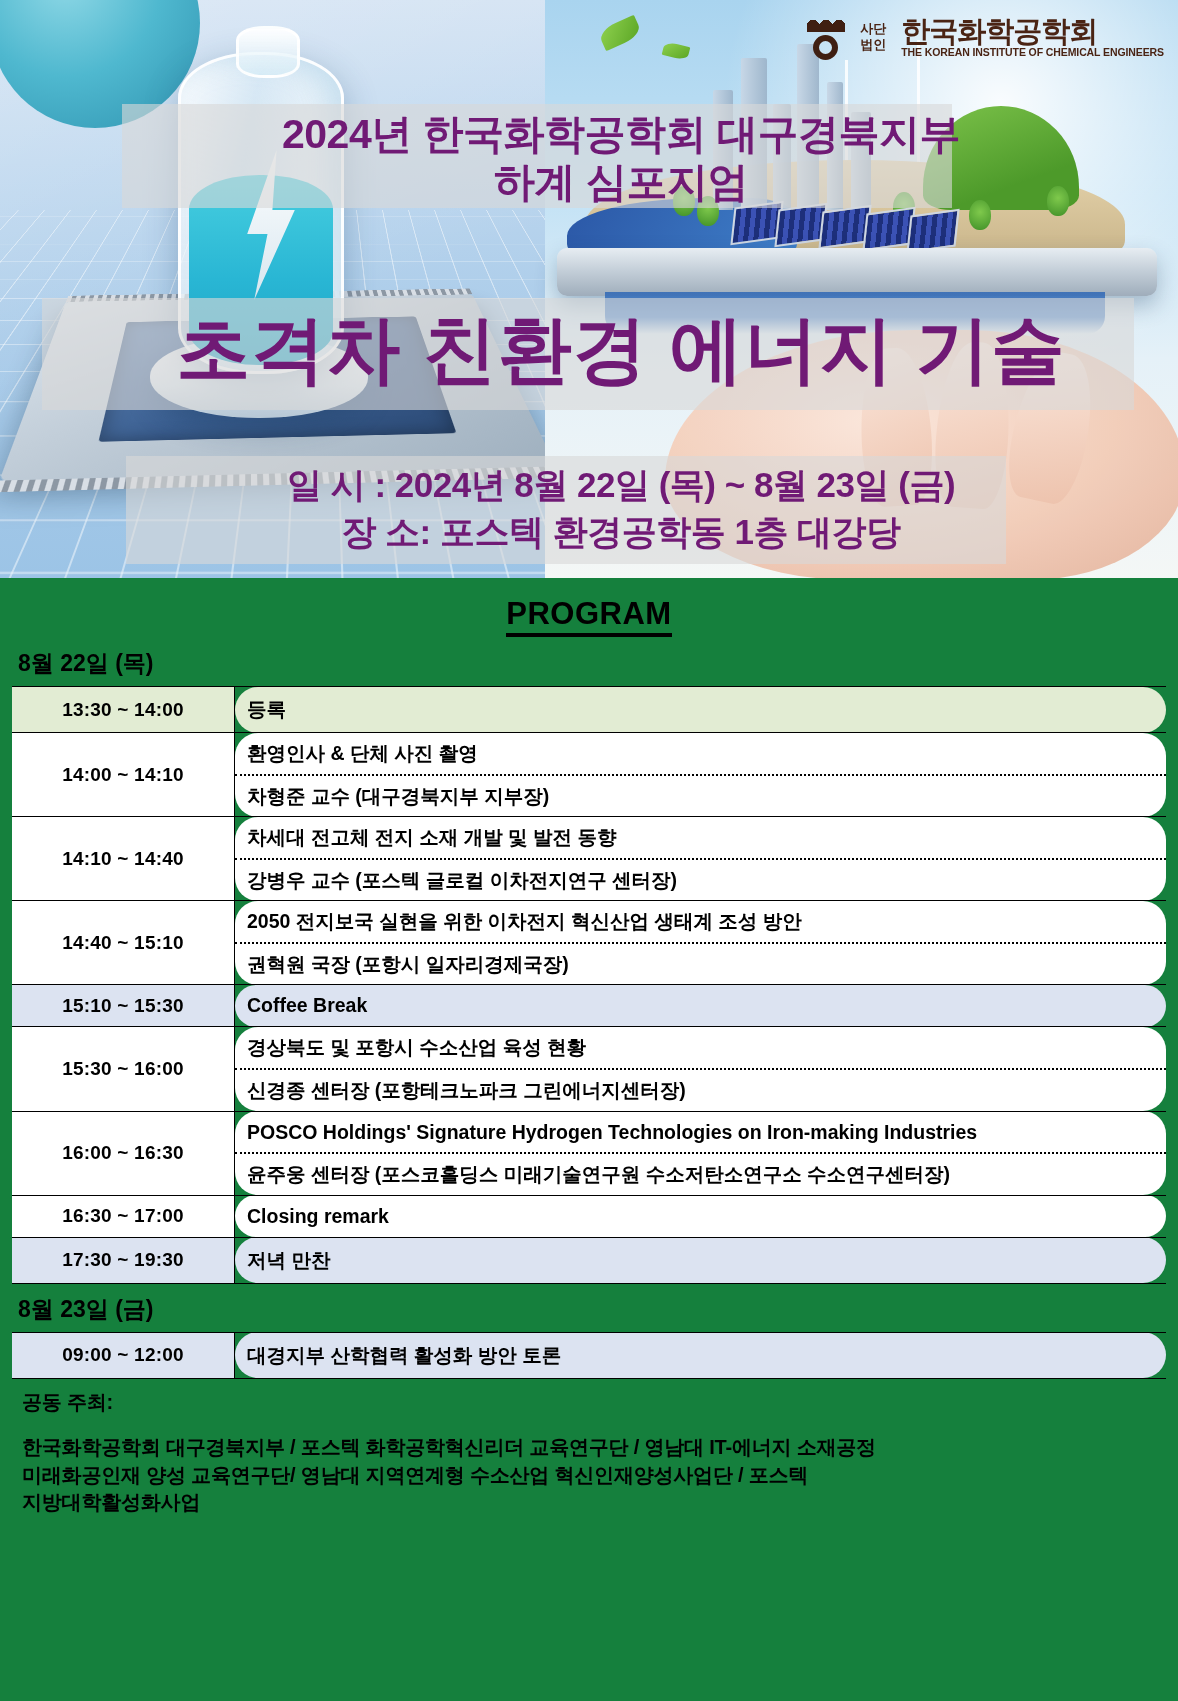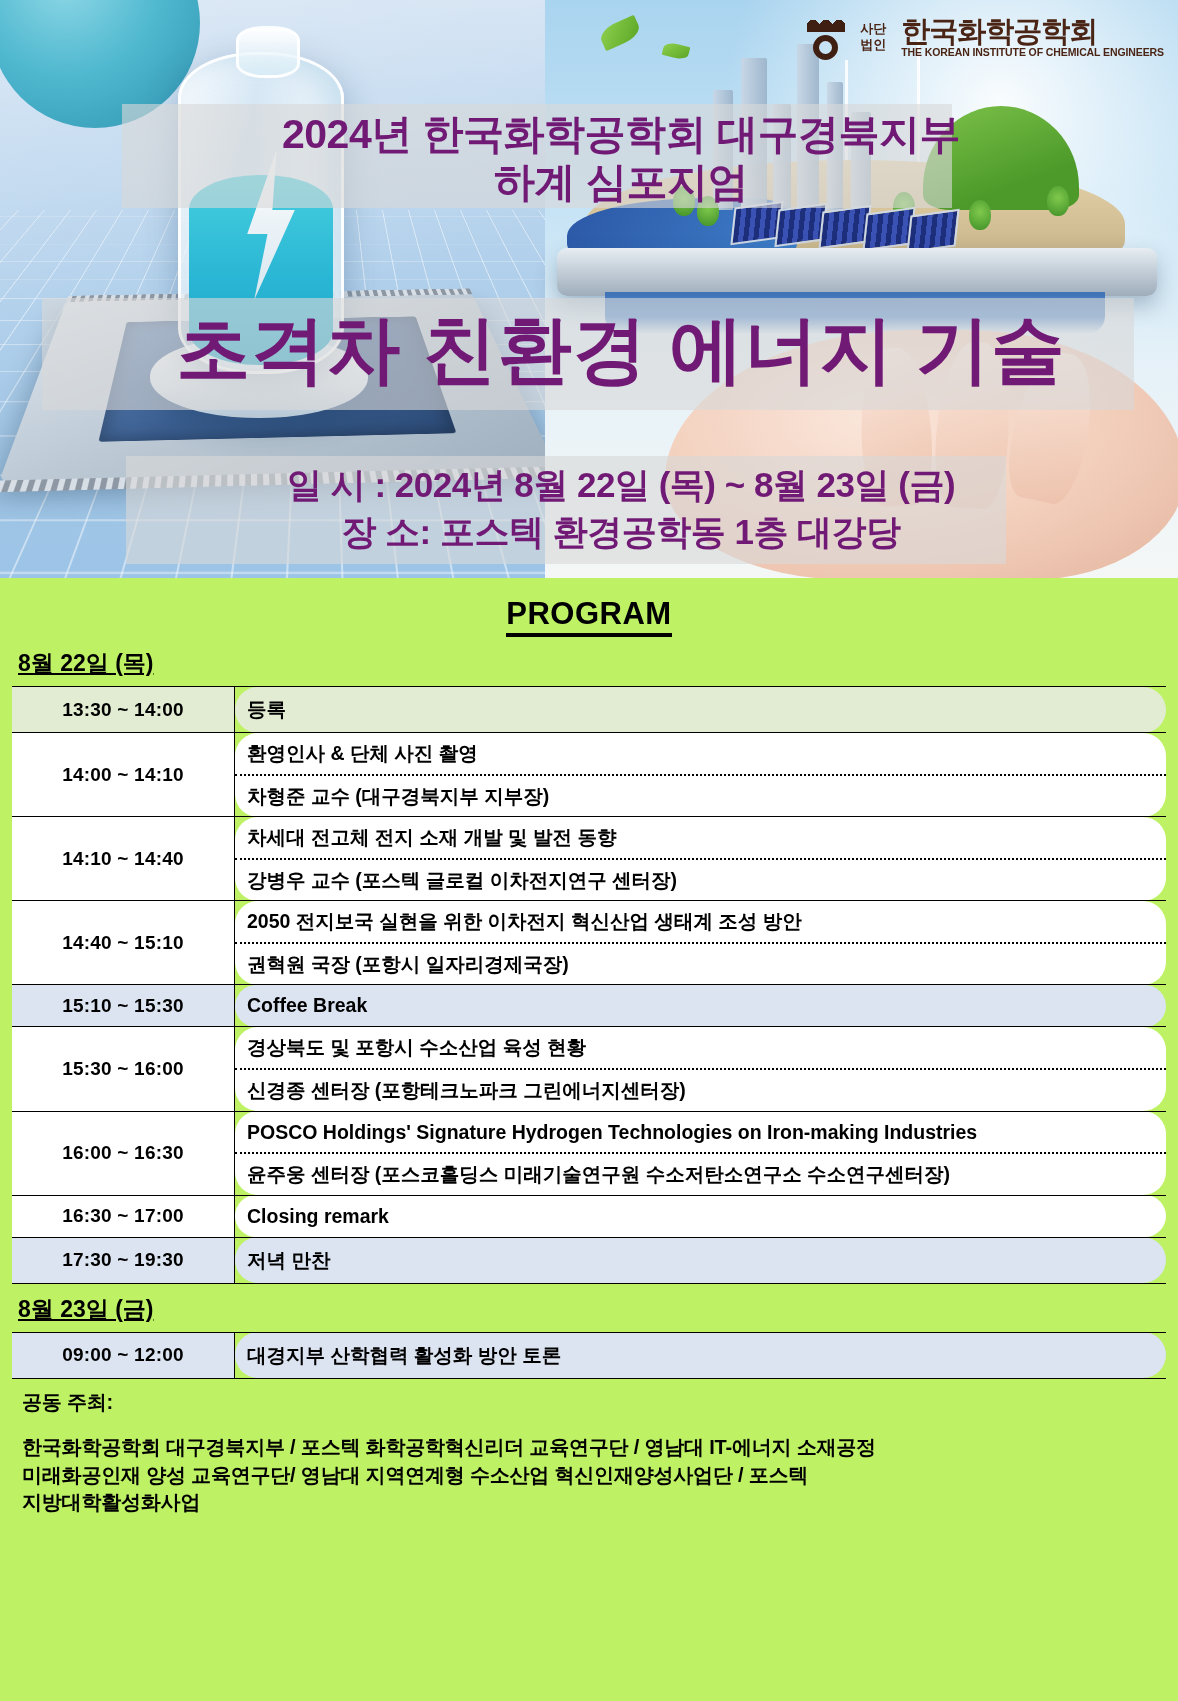--- a/index.html
+++ b/index.html
@@ -309,42 +309,41 @@
     font-weight: 700;
     color: #4a2414;
     letter-spacing: -0.1px;
     white-space: nowrap;
   }
 
   
   .program {
     position: relative;
     padding: 0 12px;
-    background: #bef264;
+    background: #15803d;
     height: 1123px;
     box-sizing: border-box;
   }
   .program-title {
     text-align: center;
     font-size: 31px;
     font-weight: 700;
     color: #000;
     padding: 18px 0 6px 0;
     letter-spacing: 0.5px;
   }
   .program-title span {
     border-bottom: 4px solid #000;
     padding-bottom: 2px;
   }
   .day-heading {
     font-size: 23px;
     font-weight: 700;
     color: #000;
     margin: 10px 0 7px 6px;
-    text-decoration: underline;
   }
   table.sched {
     width: 100%;
     border-collapse: collapse;
     table-layout: fixed;
     font-size: 19.5px;
   }
   table.sched td {
     border-top: 1.6px solid #000;
     border-bottom: 1.6px solid #000;

